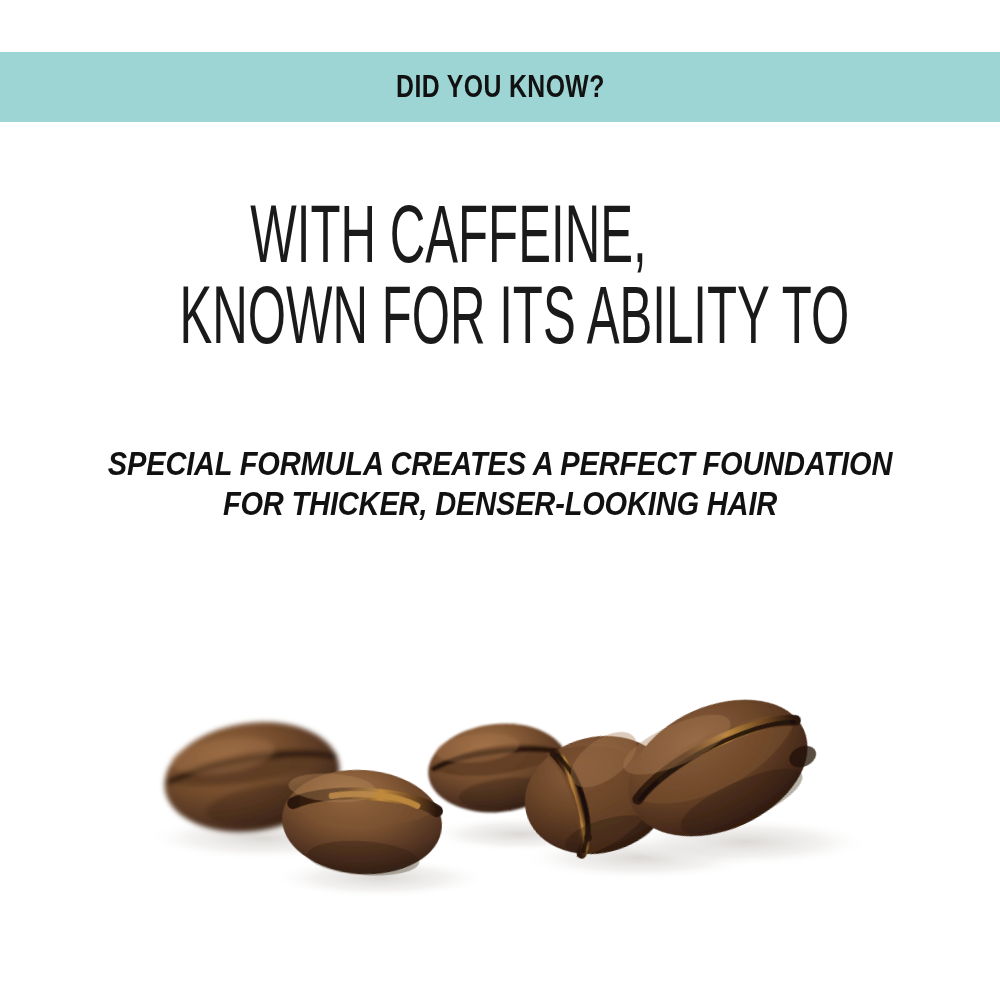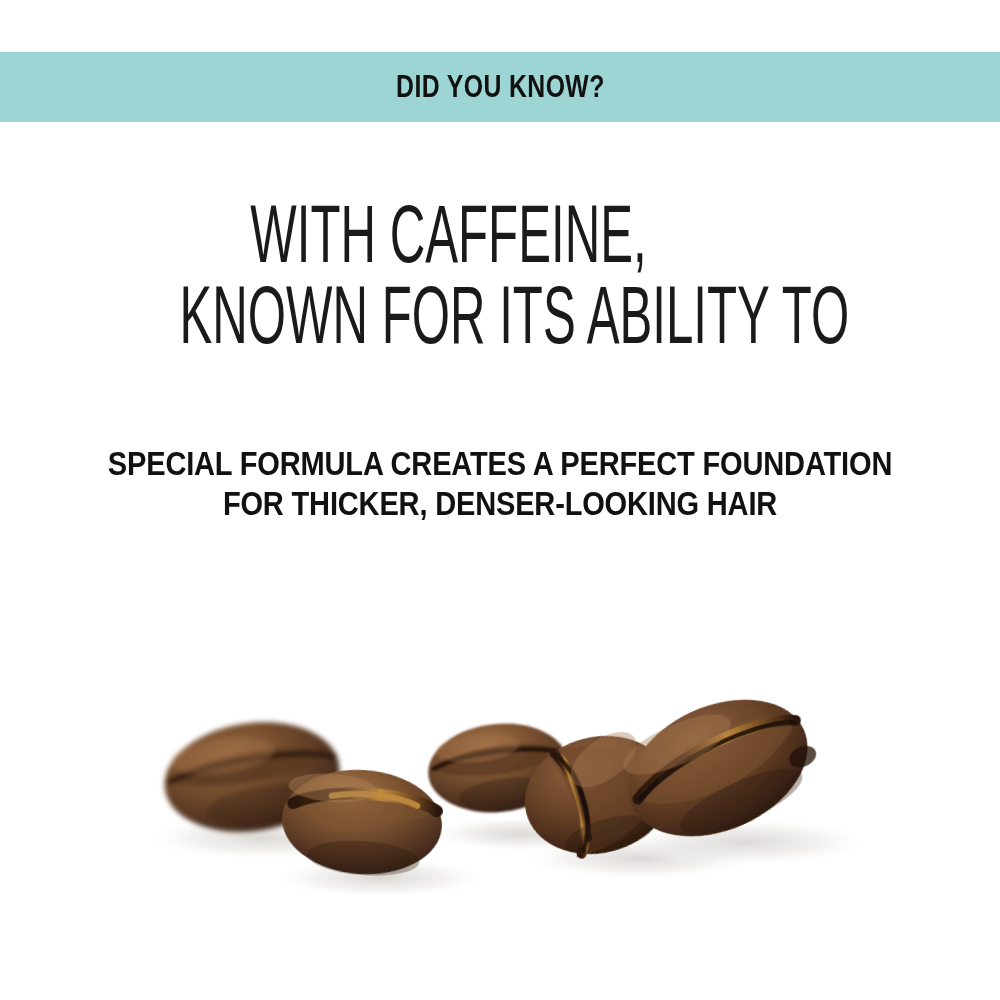--- a/index.html
+++ b/index.html
@@ -89,20 +89,21 @@
     display: inline-block;
   }
 
   
   .subtitle {
     position: absolute;
     left: 0;
     top: 444px;
     width: 1000px;
     text-align: center;
+    font-style: italic;
   }
   .subtitle-line {
     font-family: "Liberation Sans", sans-serif;
     font-weight: bold;
     font-size: 33px;
     color: #111111;
     white-space: nowrap;
     line-height: 1.22;
     letter-spacing: -0.2px;
     transform: scaleX(0.88);

